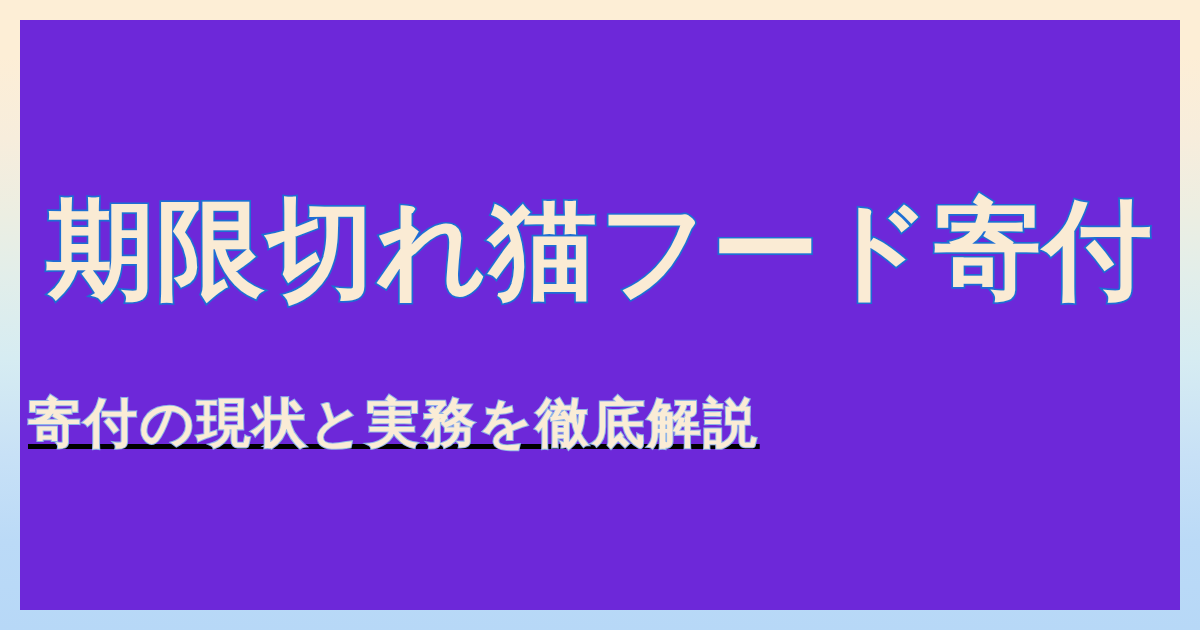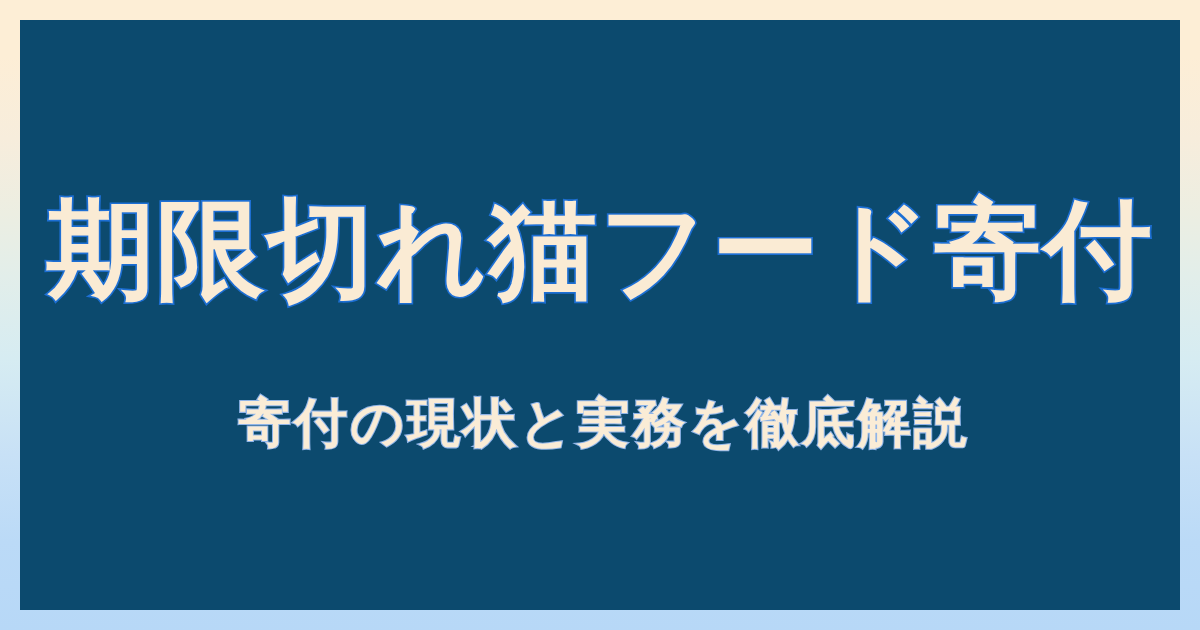--- a/index.html
+++ b/index.html
@@ -34,21 +34,21 @@
     );
   }
 
   
   .card {
     position: absolute;
     left: 20px;
     top: 20px;
     right: 20px;
     bottom: 20px;
-    background: #0c4a6e;
+    background: #6d28d9;
     display: flex;
     flex-direction: column;
     align-items: center;
     justify-content: center;
   }
 
   .title-block {
     position: absolute;
     left: 0;
     right: 0;
@@ -69,22 +69,23 @@
     paint-order: stroke fill;
     white-space: nowrap;
     margin: 0;
   }
 
   .subtitle-block {
     position: absolute;
     left: 8px;
     right: 0;
     top: 371px;
-    text-align: center;
+    text-align: left;
     line-height: 1;
+    text-decoration: underline;
   }
 
   
   .subtitle {
     display: block;
     font-size: 53px;
     font-weight: 700;
     letter-spacing: 3px;
     line-height: 1.2;
     color: #faecd6;

